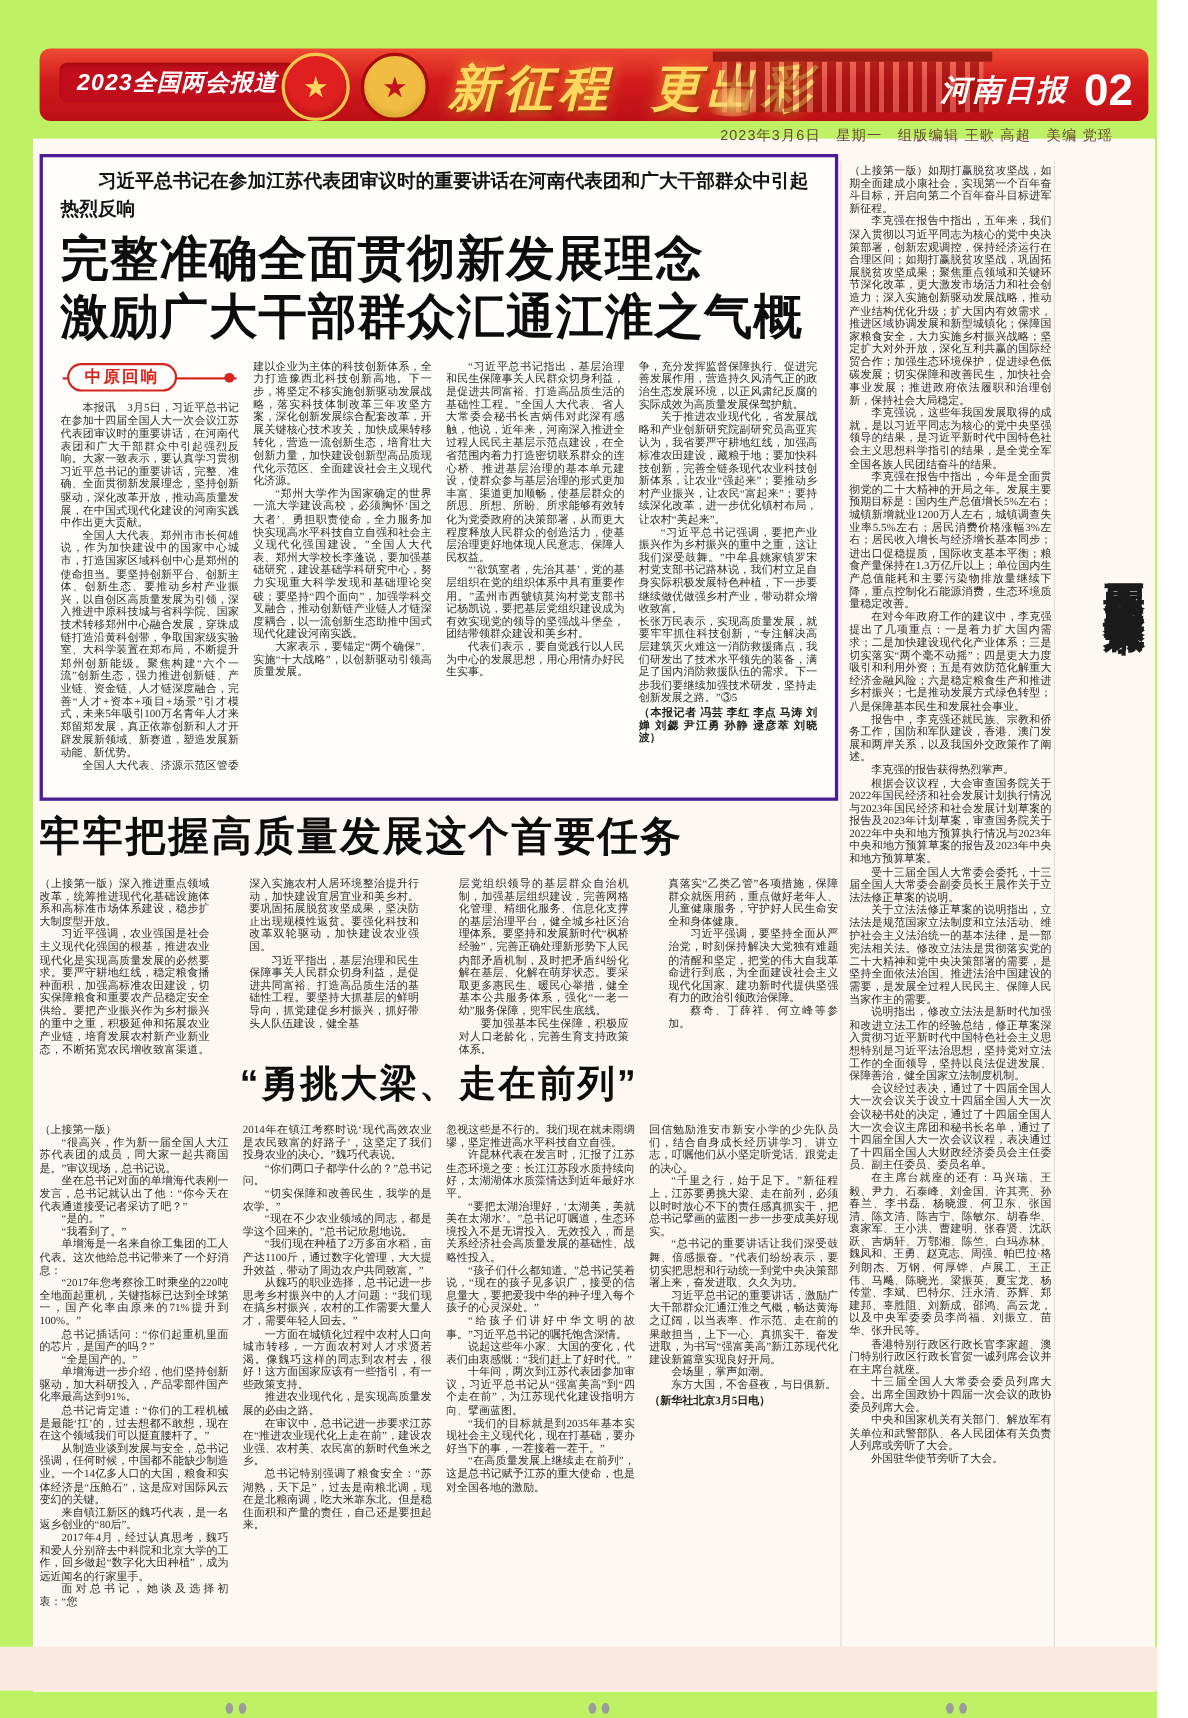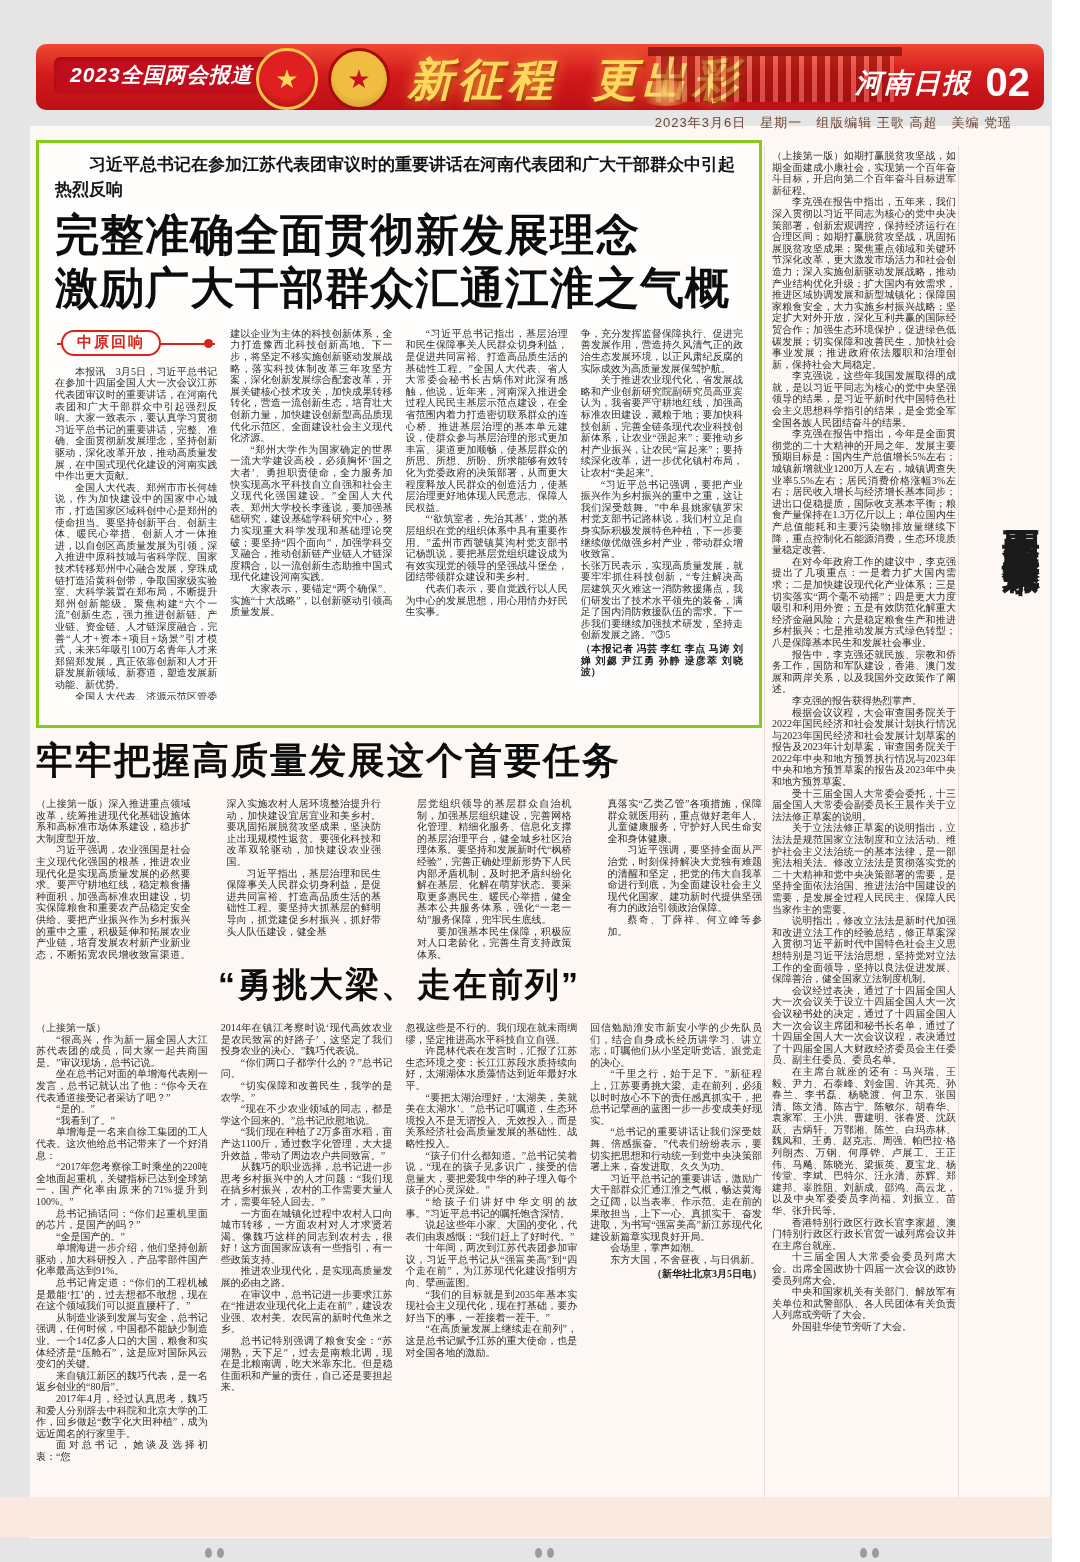--- a/index.html
+++ b/index.html
@@ -1,16 +1,16 @@
 <!DOCTYPE html>
 <html><head>
 <meta charset="utf-8">
 <style>
   html,body{margin:0;padding:0;background:#ffffff;}
-  .page{position:relative;width:1052px;height:1562px;background:#e5e5e5;overflow:hidden;
+  .page{position:relative;width:1052px;height:1562px;background:#bef264;overflow:hidden;
         font-family:"Liberation Sans","DejaVu Sans",sans-serif;}
   .content-bg{position:absolute;left:30px;top:126px;width:1020px;height:1412px;background:#fdf8f4;}
 
   
   .banner{position:absolute;left:36px;top:44px;width:1008px;height:66px;border-radius:10px;
           background:linear-gradient(180deg,#ef4a33 0%,#d31a1c 45%,#bd0f16 100%);overflow:hidden;}
   .banner-tab{position:absolute;left:18px;top:13px;padding:4px 16px;background:#c10e1c;color:#fff;
               border-radius:7px;font-weight:700;font-size:21px;font-style:italic;letter-spacing:1px;
               box-shadow:0 2px 4px rgba(120,0,0,.45) inset;}
   .emblem{position:absolute;top:4px;width:56px;height:56px;border-radius:50%;display:flex;
@@ -35,21 +35,21 @@
   .dateline{position:absolute;right:40px;top:114px;font-size:13px;color:#6b4636;letter-spacing:1px;}
 
   
   .para{margin:0;text-indent:2em;text-align:justify;font-size:10px;line-height:11.6px;color:#2b2b2b;
         font-family:"Liberation Serif","DejaVu Serif",serif;}
   .cols{display:flex;gap:13px;overflow:hidden;}
   .col{flex:1;overflow:hidden;}
 
   
   .article1{position:absolute;left:36px;top:140px;width:726px;height:588px;box-sizing:border-box;
-        border:3px solid #84cc16;background:#fffdfb;padding:10px 16px;}
+        border:3px solid #4c1d95;background:#fffdfb;padding:10px 16px;}
   .kicker{font-family:"Liberation Serif","DejaVu Serif",serif;font-weight:700;font-size:17px;
         line-height:1.45;color:#141414;text-indent:2em;}
   .headline1{text-align:left;font-family:"Liberation Serif","DejaVu Serif",serif;font-weight:900;
         font-size:44px;line-height:1.2;color:#0d0d0d;letter-spacing:1px;}
   .headline1.first{margin-top:8px;}
   .headline1.second{margin-bottom:12px;}
   .a1cols{height:372px;}
   .tagrow{position:relative;height:30px;margin:2px 0 6px;}
   .tagrow .tline{position:absolute;left:2px;right:2px;top:13px;border-top:2px solid #d6251d;}
   .tagrow .tbox{position:absolute;left:6px;top:0;background:#fffdfb;border:2px solid #d6251d;
@@ -58,21 +58,21 @@
   .byline{margin-top:2px;font-weight:700;font-size:10px;line-height:11.6px;text-align:justify;
         font-family:"Liberation Serif","DejaVu Serif",serif;color:#1d1d1d;}
 
   
   .sec2{position:absolute;left:36px;top:736px;width:726px;}
   .h2x{text-align:left;font-size:37px;font-weight:900;color:#0d0d0d;letter-spacing:2px;margin:0;}
   .sec2 .cols{height:162px;margin-top:12px;gap:36px;}
   .sec3{position:absolute;left:36px;top:962px;width:726px;}
   .h3x{text-align:center;font-size:34px;font-weight:900;color:#0d0d0d;letter-spacing:2px;margin:0;}
   .sec3 .cols{height:482px;margin-top:14px;}
-  .credit{text-align:right;font-weight:700;font-size:10px;line-height:11.6px;
+  .credit{text-align:left;font-weight:700;font-size:10px;line-height:11.6px;
         font-family:"Liberation Serif","DejaVu Serif",serif;color:#1d1d1d;margin-top:3px;}
 
   
   .rightcol{position:absolute;left:772px;top:150px;width:184px;height:1348px;overflow:hidden;}
   .vline{position:absolute;top:146px;height:1352px;border-left:1px solid #e6dbd2;}
   .vline.v1{left:764px;} .vline.v2{left:958px;}
   .vhead{position:absolute;left:962px;top:232px;width:84px;height:566px;display:flex;justify-content:center;
         writing-mode:vertical-rl;text-orientation:upright;font-weight:900;font-size:38px;letter-spacing:2px;
         color:#1b1b1b;font-family:"Liberation Sans","DejaVu Sans",sans-serif;}
 
@@ -114,21 +114,21 @@
     <div class="headline1 second">激励广大干部群众汇通江淮之气概</div>
     <div class="cols a1cols">
       <div class="col">
         <div class="tagrow">
           <div class="tline"></div>
           <div class="tbox">中原回响</div>
           <div class="tdot"></div>
         </div>
         <div>
             <p class="para">本报讯　3月5日，习近平总书记在参加十四届全国人大一次会议江苏代表团审议时的重要讲话，在河南代表团和广大干部群众中引起强烈反响。大家一致表示，要认真学习贯彻习近平总书记的重要讲话，完整、准确、全面贯彻新发展理念，坚持创新驱动，深化改革开放，推动高质量发展，在中国式现代化建设的河南实践中作出更大贡献。</p>
-            <p class="para">全国人大代表、郑州市市长何雄说，作为加快建设中的国家中心城市，打造国家区域科创中心是郑州的使命担当。要坚持创新平台、创新主体、暖民心举措、创新人才一体推进，以自创区高质量发展为引领，深入推进中原科技城与省科学院、国家技术转移郑州中心融合发展，穿珠成链打造沿黄科创带，争取国家级实验室、大科学装置在郑布局，不断提升郑州创新能级。聚焦构建“六个一流”创新生态，强力推进创新链、产业链、资金链、人才链深度融合，完善“人才+资本+项目+场景”引才模式，未来5年吸引100万名青年人才来郑留郑发展，真正依靠创新和人才开辟发展新领域、新赛道，塑造发展新动能、新优势。</p>
+            <p class="para">全国人大代表、郑州市市长何雄说，作为加快建设中的国家中心城市，打造国家区域科创中心是郑州的使命担当。要坚持创新平台、创新主体、创新生态、要推动乡村产业振兴，以自创区高质量发展为引领，深入推进中原科技城与省科学院、国家技术转移郑州中心融合发展，穿珠成链打造沿黄科创带，争取国家级实验室、大科学装置在郑布局，不断提升郑州创新能级。聚焦构建“六个一流”创新生态，强力推进创新链、产业链、资金链、人才链深度融合，完善“人才+资本+项目+场景”引才模式，未来5年吸引100万名青年人才来郑留郑发展，真正依靠创新和人才开辟发展新领域、新赛道，塑造发展新动能、新优势。</p>
             <p class="para">全国人大代表、济源示范区管委会主任、市长庄建球表示，近年来，济源积极推动创新机构和创新企业倍增发展，持续构</p>
           </div>
       </div>
       <div class="col">
           <p class="para" style="text-indent: 0px;">建以企业为主体的科技创新体系，全力打造豫西北科技创新高地。下一步，将坚定不移实施创新驱动发展战略，落实科技体制改革三年攻坚方案，深化创新发展综合配套改革，开展关键核心技术攻关，加快成果转移转化，营造一流创新生态，培育壮大创新力量，加快建设创新型高品质现代化示范区、全面建设社会主义现代化济源。</p>
           <p class="para">“郑州大学作为国家确定的世界一流大学建设高校，必须胸怀‘国之大者’、勇担职责使命，全力服务加快实现高水平科技自立自强和社会主义现代化强国建设。”全国人大代表、郑州大学校长李蓬说，要加强基础研究，建设基础学科研究中心，努力实现重大科学发现和基础理论突破；要坚持“四个面向”，加强学科交叉融合，推动创新链产业链人才链深度耦合，以一流创新生态助推中国式现代化建设河南实践。</p>
           <p class="para">大家表示，要锚定“两个确保”、实施“十大战略”，以创新驱动引领高质量发展。</p>
         </div>
       <div class="col">
           <p class="para">“习近平总书记指出，基层治理和民生保障事关人民群众切身利益，是促进共同富裕、打造高品质生活的基础性工程。”全国人大代表、省人大常委会秘书长吉炳伟对此深有感触，他说，近年来，河南深入推进全过程人民民主基层示范点建设，在全省范围内着力打造密切联系群众的连心桥、推进基层治理的基本单元建设，使群众参与基层治理的形式更加丰富、渠道更加顺畅，使基层群众的所思、所想、所盼、所求能够有效转化为党委政府的决策部署，从而更大程度释放人民群众的创造活力，使基层治理更好地体现人民意志、保障人民权益。</p>

